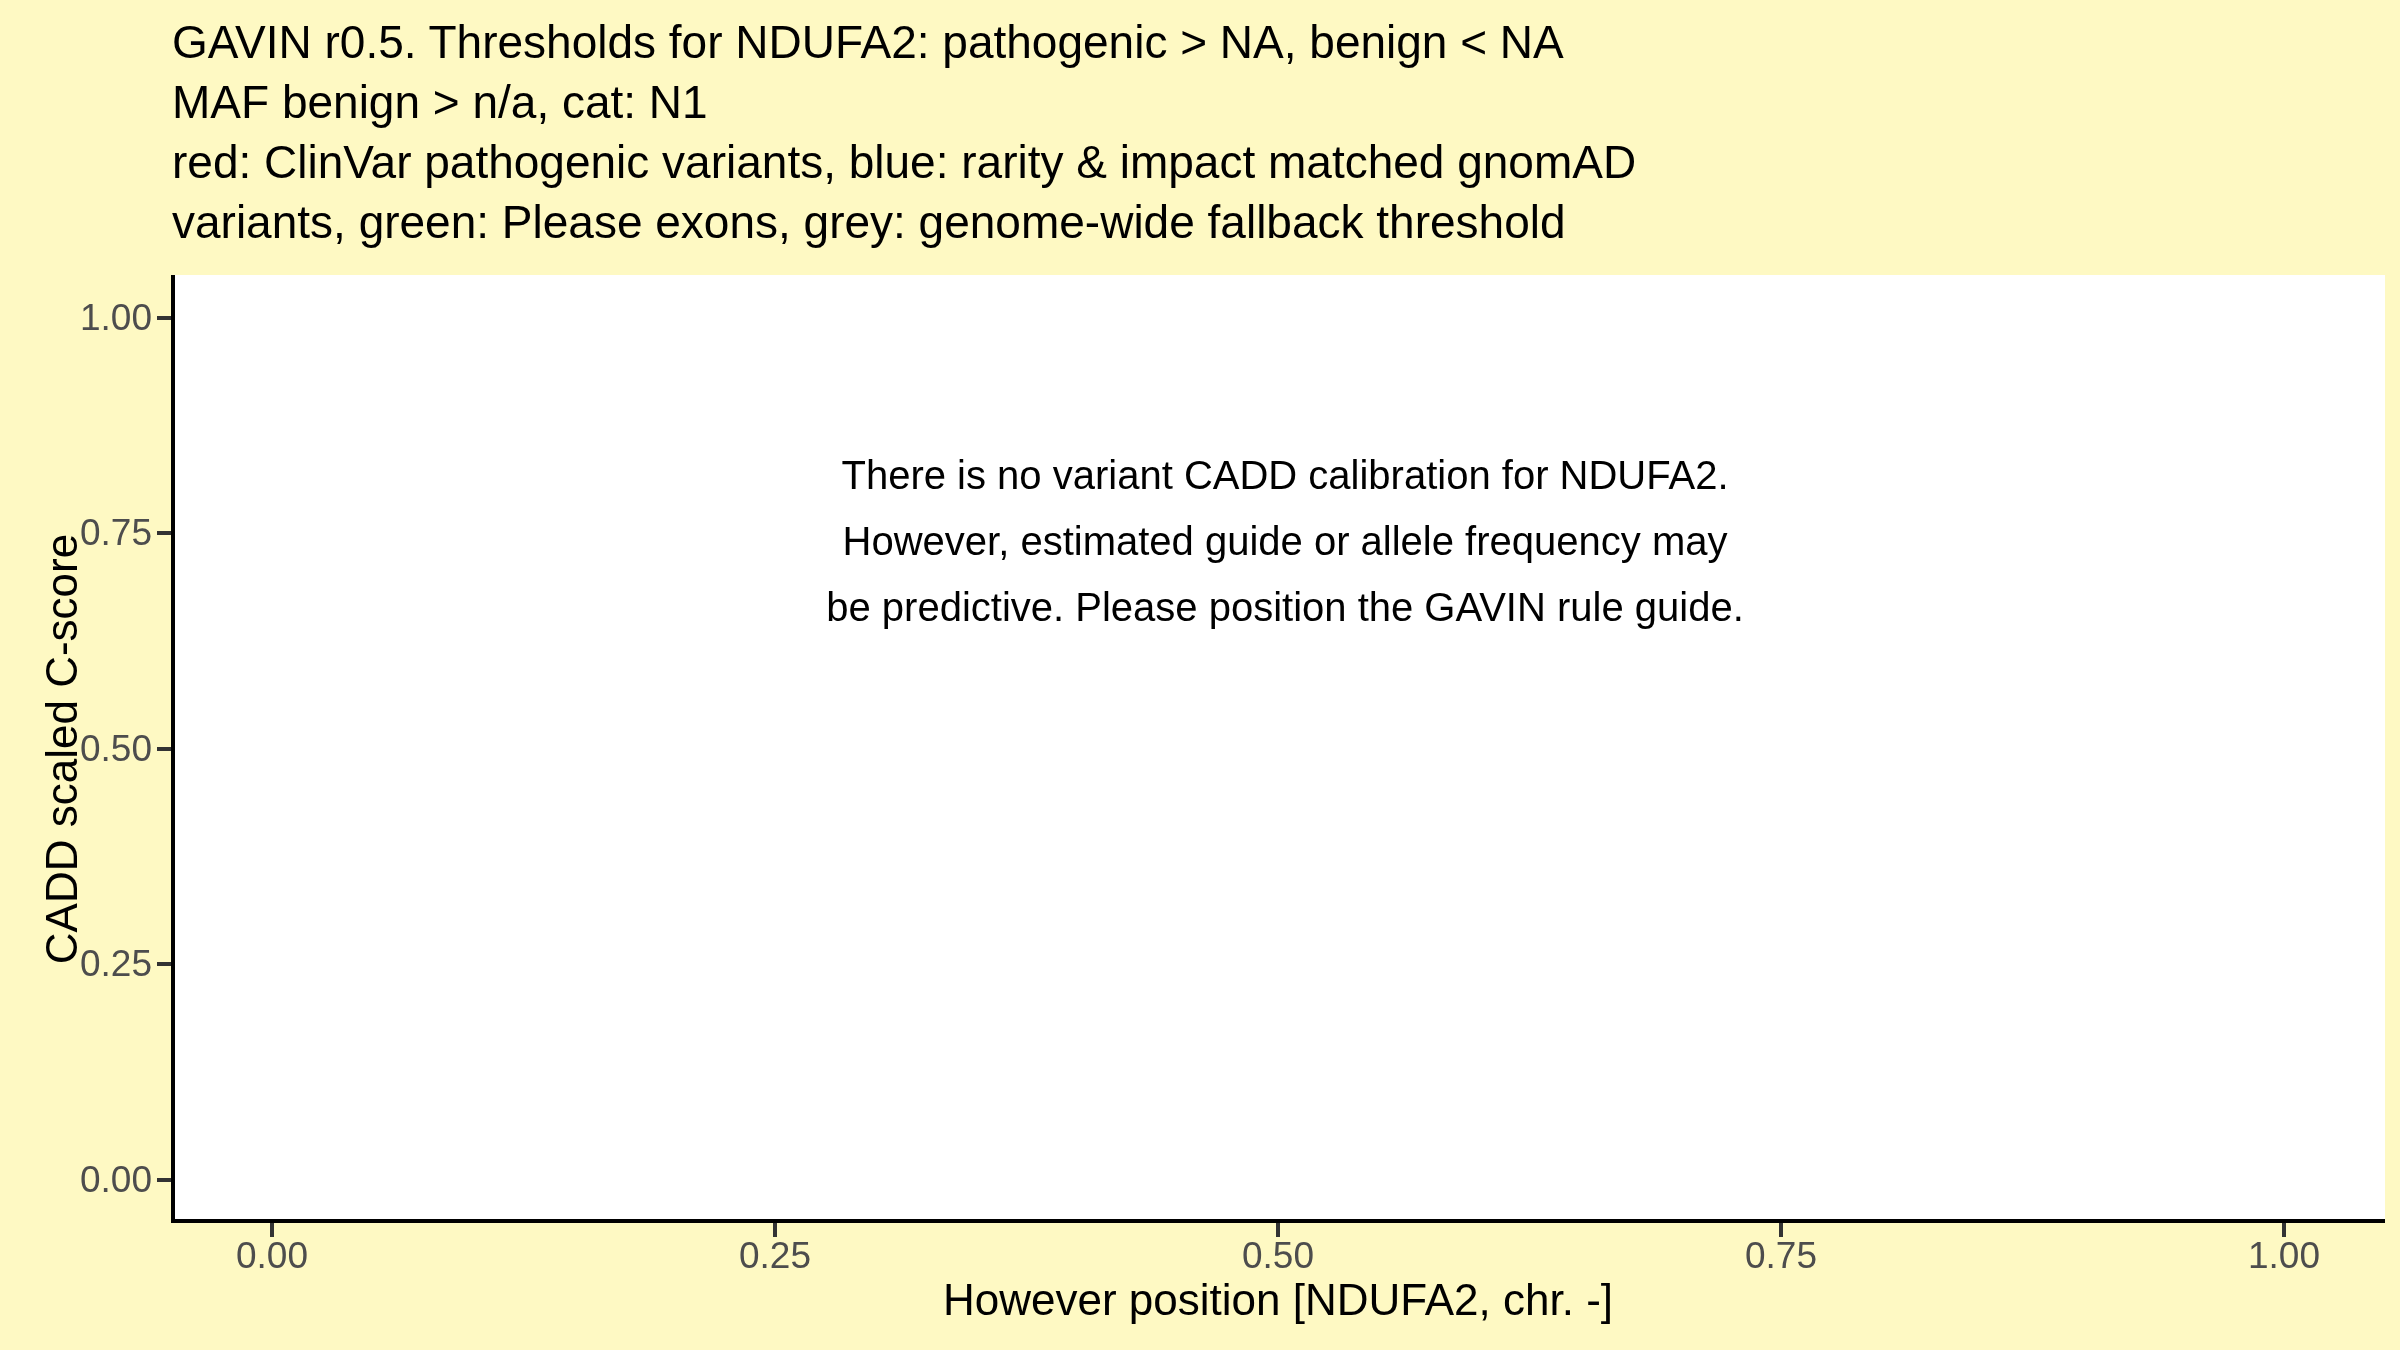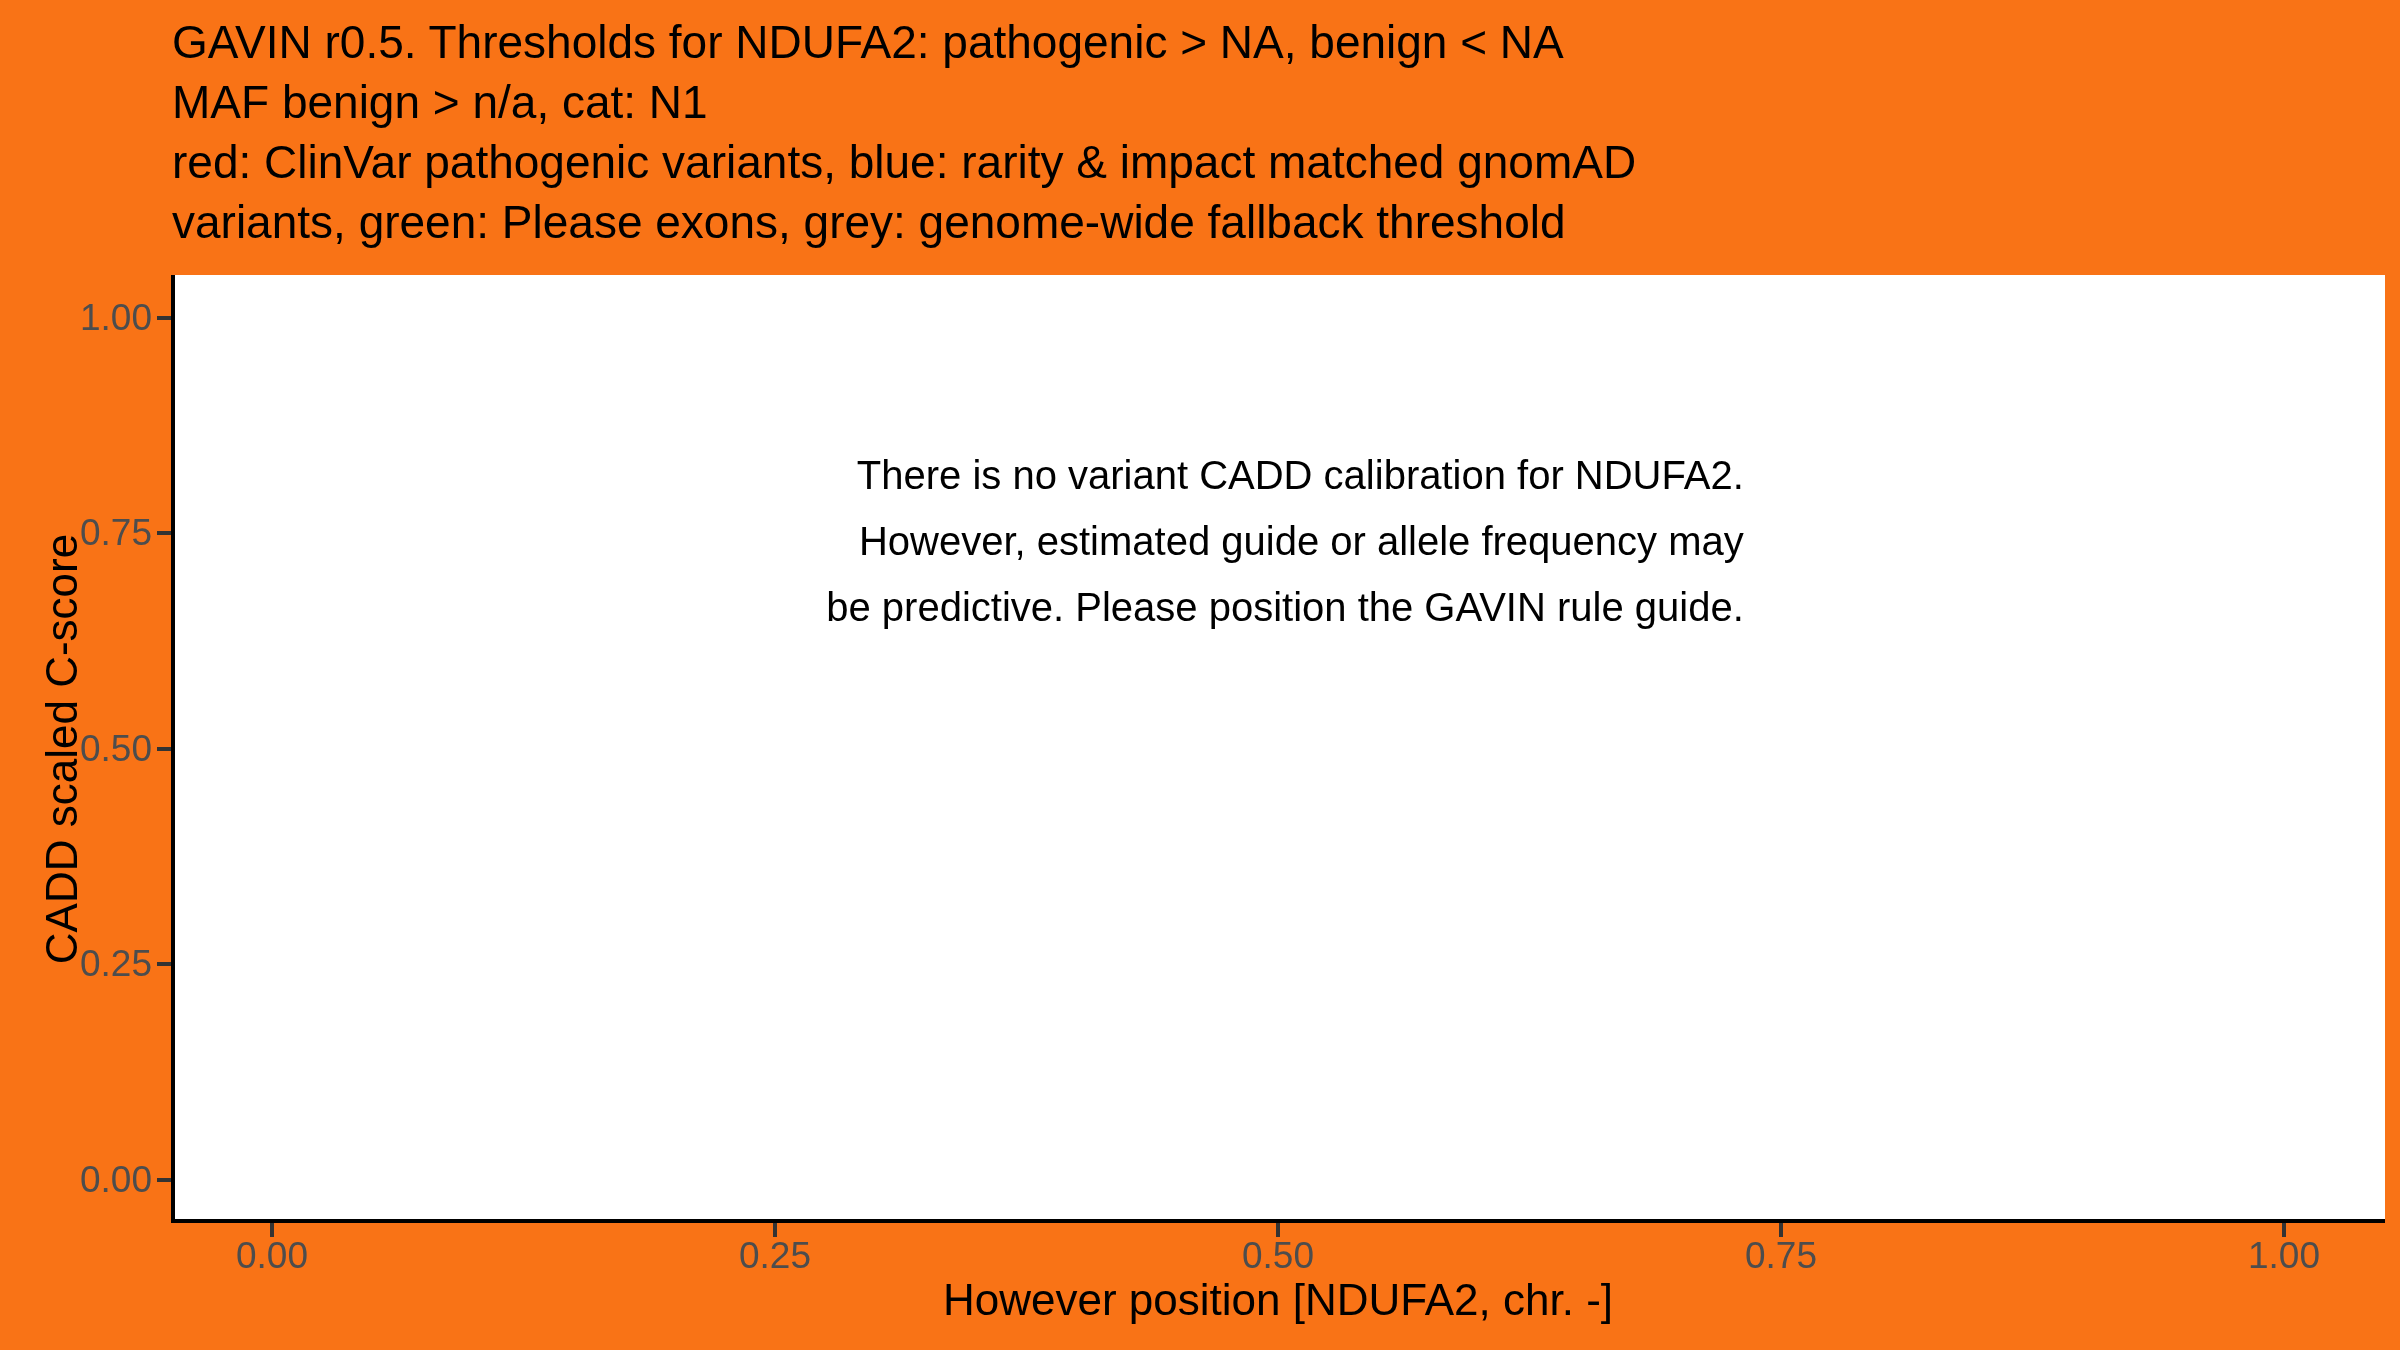--- a/index.html
+++ b/index.html
@@ -8,21 +8,21 @@
     background: #ffffff;
   }
   body {
     width: 2400px;
     height: 1350px;
     position: relative;
     font-family: "Liberation Sans", sans-serif;
     color: #000000;
     overflow: hidden;
   }
-  .figure { position: absolute; inset: 0; background: #f97316; }
+  .figure { position: absolute; inset: 0; background: #fef9c3; }
 
   .plot-title {
     position: absolute;
     left: 172px;
     top: 12px;
     font-size: 46px;
     line-height: 60px;
     color: #000000;
     white-space: nowrap;
   }
@@ -37,21 +37,21 @@
     border-left: 4px solid #000000;
     border-bottom: 4px solid #000000;
     background: #ffffff;
   }
 
   .annotation {
     position: absolute;
     left: 1285px;
     top: 442px;
     transform: translateX(-50%);
-    text-align: right;
+    text-align: center;
     font-size: 40px;
     line-height: 66px;
     color: #000000;
     white-space: nowrap;
   }
 
   .ytick-mark {
     position: absolute;
     left: 157px;
     width: 14px;

